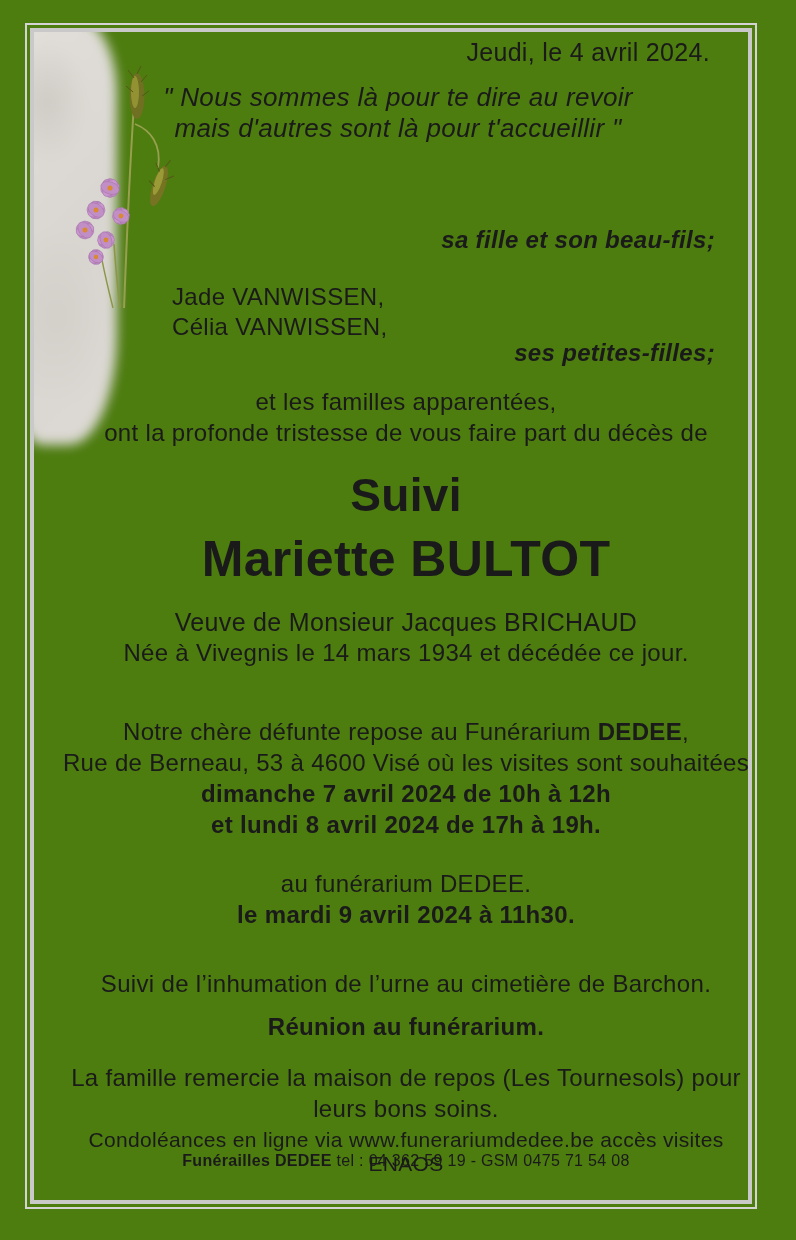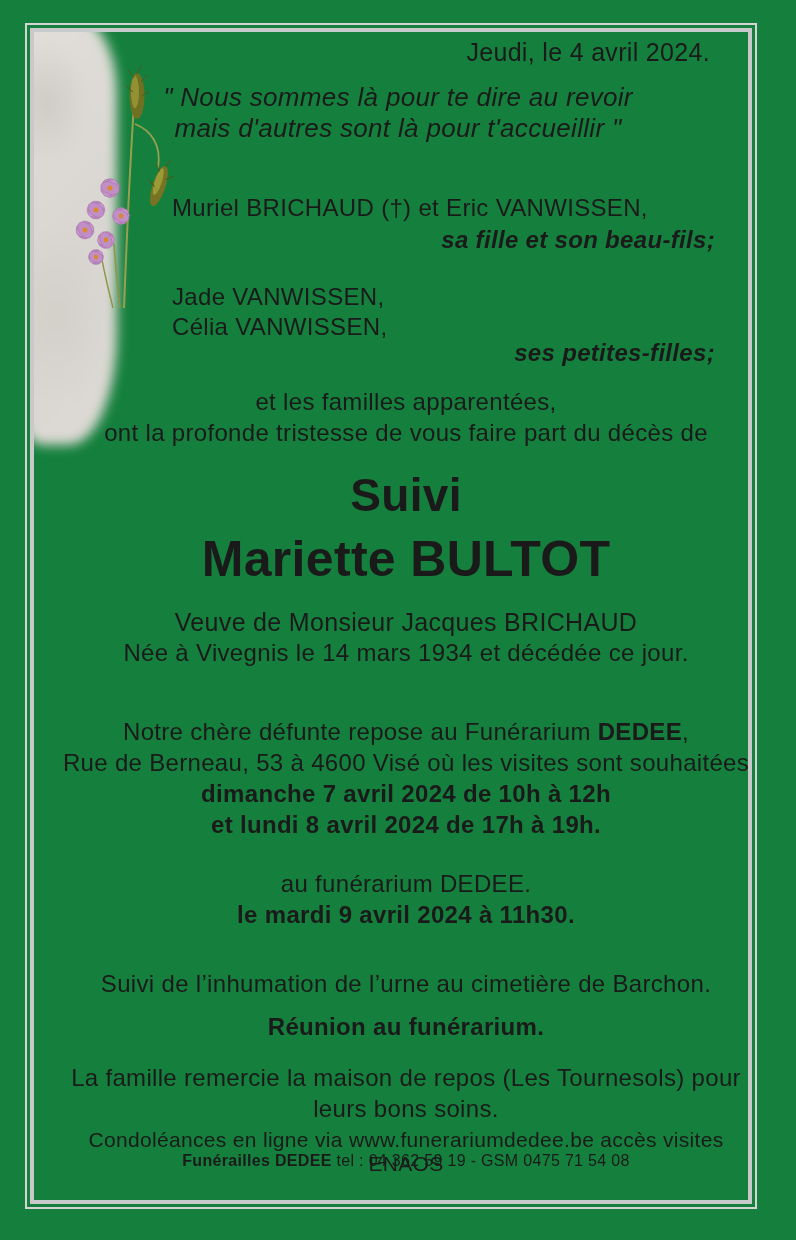--- a/index.html
+++ b/index.html
@@ -1,20 +1,20 @@
 <!DOCTYPE html>
 <html><head>
 <meta charset="utf-8">
 <style>
   html, body { margin: 0; padding: 0; background: #ffffff; }
   .page {
     position: relative;
     width: 796px;
     height: 1240px;
-    background: #15803d;
+    background: #4d7c0f;
     font-family: "Liberation Sans", sans-serif;
     color: #1a1a1a;
     letter-spacing: 0.02em;
     overflow: hidden;
   }
   
   .frame {
     position: absolute;
     top: 28px; left: 30px; right: 44px; bottom: 36px;
     border: 4px solid #c9c9c9;
@@ -163,21 +163,20 @@
 
   <div class="content">
 
     <div class="abs date-line">Jeudi, le 4 avril 2024.</div>
 
     <div class="abs quote">
       <div>" Nous sommes là pour te dire au revoir</div>
       <div>mais d'autres sont là pour t'accueillir "</div>
     </div>
 
-    <div class="abs fam-line fam-l1">Muriel BRICHAUD (†) et Eric VANWISSEN,</div>
     <div class="abs relation rel-1">sa fille et son beau-fils;</div>
 
     <div class="abs fam-line fam-l2">Jade VANWISSEN,</div>
     <div class="abs fam-line fam-l3">Célia VANWISSEN,</div>
     <div class="abs relation rel-2">ses petites-filles;</div>
 
     <div class="abs centered announce">
       <div>et les familles apparentées,</div>
       <div>ont la profonde tristesse de vous faire part du décès de</div>
     </div>

